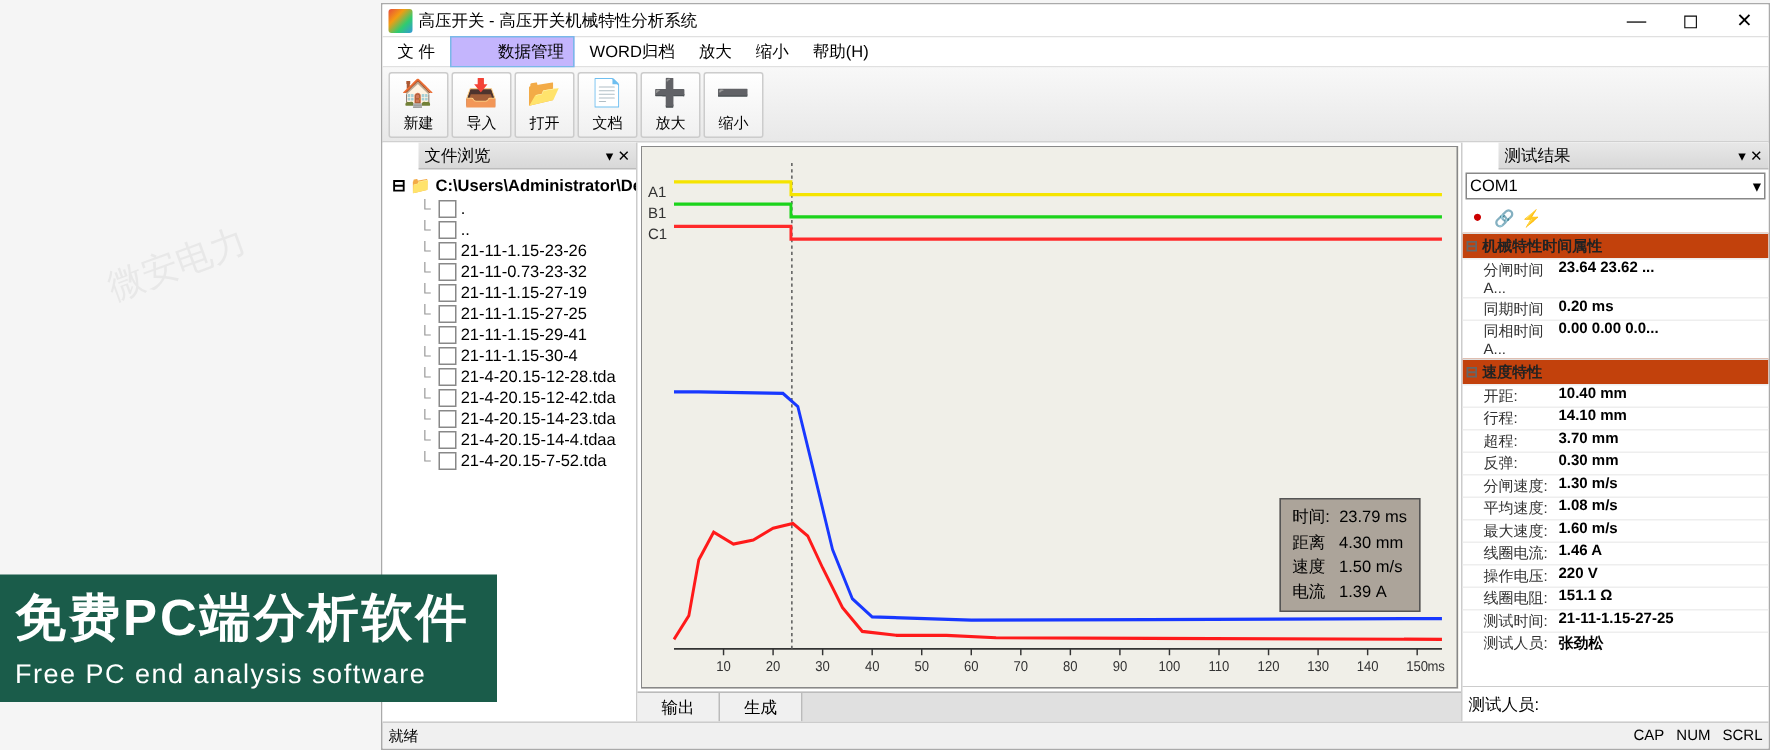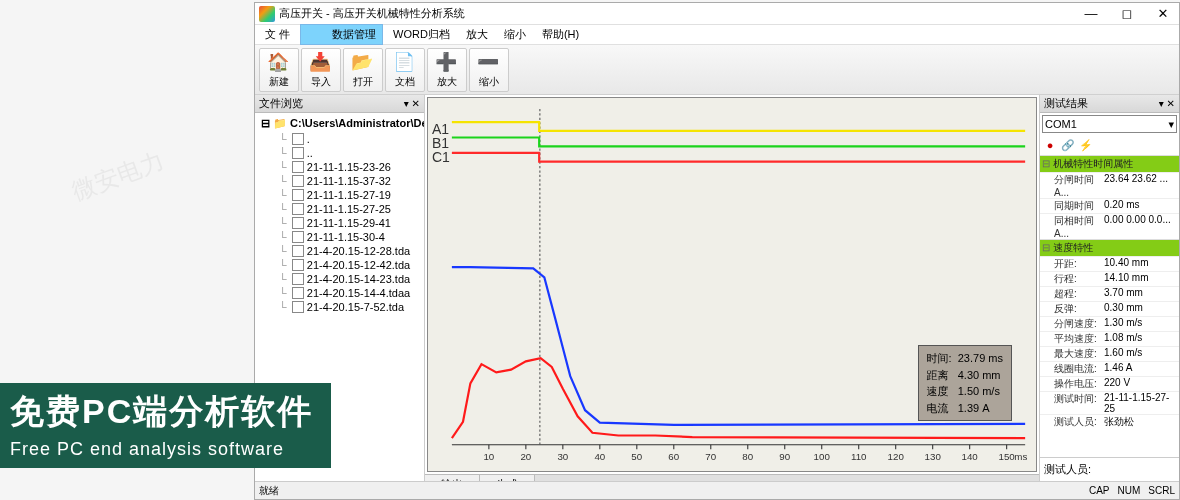--- a/index.html
+++ b/index.html
@@ -4,51 +4,51 @@
 <style>
 * { margin: 0; padding: 0; box-sizing: border-box; font-family: "Microsoft YaHei", sans-serif; }
 body { width: 1180px; height: 500px; background: #f5f5f5; overflow: hidden; position: relative; }
 .window { position: absolute; left: 254px; top: 2px; width: 926px; height: 498px; background: #fff; border: 1px solid #aaa; display: flex; flex-direction: column; }
 .titlebar { height: 22px; background: #fff; display: flex; align-items: center; padding: 0 4px; font-size: 11px; border-bottom: 1px solid #e0e0e0; }
 .titlebar .icon { width: 16px; height: 16px; margin-right: 4px; background: linear-gradient(135deg,#e74c3c,#f39c12,#2ecc71,#3498db); border-radius: 2px; }
 .titlebar .controls { margin-left: auto; display: flex; gap: 12px; }
 .titlebar .controls span { width: 24px; text-align: center; cursor: pointer; font-size: 13px; }
 .menubar { height: 20px; background: #fff; display: flex; align-items: center; padding: 0 4px; font-size: 11px; border-bottom: 1px solid #e0e0e0; gap: 4px; }
 .menubar .item { padding: 2px 6px; cursor: pointer; }
-.menubar .item.active { background: #7dd3fc; border: 1px solid #7ab8e8; padding-left: 31px; }
+.menubar .item.active { background: #c4b5fd; border: 1px solid #7ab8e8; padding-left: 31px; }
 .toolbar { height: 50px; background: linear-gradient(#f8f8f8,#e8e8e8); display: flex; align-items: center; padding: 2px 4px; gap: 2px; border-bottom: 1px solid #d0d0d0; }
 .tbtn { width: 40px; height: 44px; display: flex; flex-direction: column; align-items: center; justify-content: center; border: 1px solid #ccc; background: linear-gradient(#fff,#f0f0f0); cursor: pointer; font-size: 10px; border-radius: 2px; }
 .tbtn .ticon { width: 24px; height: 24px; margin-bottom: 1px; display: flex; align-items: center; justify-content: center; font-size: 18px; }
 .body { flex: 1; display: flex; min-height: 0; }
 .sidebar { width: 170px; border-right: 1px solid #ccc; display: flex; flex-direction: column; background: #fff; }
-.panel-header { height: 18px; background: linear-gradient(#e8e8e8,#d8d8d8); font-size: 11px; padding: 0 4px; display: flex; align-items: center; border-bottom: 1px solid #bbb; }
+.panel-header { height: 18px; background: linear-gradient(#e8e8e8,#d8d8d8); font-size: 11px; padding: 0 4px; display: flex; align-items: center; border-bottom: 1px solid #bbb; margin-left: 24px; }
 .panel-header .x { margin-left: auto; font-size: 10px; }
 .tree { flex: 1; overflow: auto; font-size: 11px; padding: 2px; }
 .tree-root { padding: 2px 4px; font-weight: bold; white-space: nowrap; }
 .tree-item { padding: 1px 4px 1px 22px; white-space: nowrap; display: flex; align-items: center; gap: 3px; }
 .tree-item::before { content: "└"; color: #999; margin-right: 2px; }
 .fileicon { width: 12px; height: 12px; background: #fff; border: 1px solid #888; display: inline-block; }
 .main { flex: 1; display: flex; flex-direction: column; min-width: 0; }
 .chart { flex: 1; background: #f0efe8; border: 1px solid #888; margin: 2px; position: relative; }
 .chart svg { width: 100%; height: 100%; }
 .chart-info { position: absolute; right: 24px; bottom: 50px; background: rgba(160,150,140,0.85); border: 1px solid #555; padding: 4px 8px; font-family: monospace; font-size: 11px; line-height: 1.5; color: #000; }
-.chart-labels { position: absolute; left: 4px; top: 24px; font-size: 14px; line-height: 14px; color: #333; }
+.chart-labels { position: absolute; left: 4px; top: 24px; font-size: 10px; line-height: 14px; color: #333; }
 .output-tabs { height: 20px; background: #e0e0e0; display: flex; font-size: 11px; border-top: 1px solid #bbb; }
 .output-tabs .tab { padding: 2px 16px; border-right: 1px solid #bbb; background: #f0f0f0; }
-.rightpanel { width: 140px; border-left: 1px solid #ccc; display: flex; flex-direction: column; background: #fff; font-size: 10px; }
+.rightpanel { width: 205px; border-left: 1px solid #ccc; display: flex; flex-direction: column; background: #fff; font-size: 10px; }
 .combo { margin: 2px; height: 18px; border: 1px solid #888; font-size: 11px; padding: 0 2px; display: flex; align-items: center; justify-content: flex-end; }
 .combo::after { content: "▾"; margin-left: auto; }
 .small-toolbar { display: flex; gap: 2px; padding: 2px; }
 .small-toolbar span { width: 16px; height: 16px; display: inline-flex; align-items: center; justify-content: center; font-size: 11px; cursor: pointer; }
 .props { flex: 1; overflow: auto; }
-.prop-group { background: #84cc16; padding: 1px 22px 1px 14px; font-weight: normal; border-top: 1px solid #ddd; color: #222; }
+.prop-group { background: #c2410c; padding: 1px 22px 1px 14px; font-weight: bold; border-top: 1px solid #ddd; color: #222; }
 .prop-group::before { content: "⊟ "; color: #666; margin-left: -12px; }
 .prop-row { display: flex; padding: 0 4px; border-top: 1px solid #eee; }
 .prop-row .k { width: 60px; color: #333; padding-left: 10px; }
-.prop-row .v { flex: 1; color: #000; font-weight: normal; }
+.prop-row .v { flex: 1; color: #000; font-weight: bold; }
 .tester { padding: 4px; border-top: 1px solid #ccc; font-size: 11px; }
 .statusbar { height: 18px; background: #f0f0f0; border-top: 1px solid #ccc; display: flex; align-items: center; font-size: 10px; padding: 0 4px; }
 .statusbar .right { margin-left: auto; display: flex; gap: 8px; }
 .overlay-banner { position: absolute; left: 0; bottom: 32px; background: #1a5c4a; color: #fff; padding: 6px 18px 8px 10px; }
 .overlay-banner .big { font-size: 34px; font-weight: bold; letter-spacing: 2px; }
 .overlay-banner .small { font-size: 18px; margin-top: 4px; letter-spacing: 1px; }
 .watermark { position: absolute; color: #ccc; font-size: 24px; transform: rotate(-20deg); opacity: 0.3; pointer-events: none; }
 </style>
 </head>
 <body>
@@ -121,21 +121,21 @@
             <div class="tree-item">
               <span class="fileicon"></span>
               <span>..</span>
             </div>
             <div class="tree-item">
               <span class="fileicon"></span>
               <span>21-11-1.15-23-26</span>
             </div>
             <div class="tree-item">
               <span class="fileicon"></span>
-              <span>21-11-1.15-37-32</span>
+              <span>21-11-0.73-23-32</span>
             </div>
             <div class="tree-item">
               <span class="fileicon"></span>
               <span>21-11-1.15-27-19</span>
             </div>
             <div class="tree-item">
               <span class="fileicon"></span>
               <span>21-11-1.15-27-25</span>
             </div>
             <div class="tree-item">
@@ -288,20 +288,24 @@
           </div>
           <div class="prop-row">
             <span class="k">线圈电流:</span>
             <span class="v">1.46 A</span>
           </div>
           <div class="prop-row">
             <span class="k">操作电压:</span>
             <span class="v">220 V</span>
           </div>
           <div class="prop-row">
+            <span class="k">线圈电阻:</span>
+            <span class="v">151.1 Ω</span>
+          </div>
+          <div class="prop-row">
             <span class="k">测试时间:</span>
             <span class="v">21-11-1.15-27-25</span>
           </div>
           <div class="prop-row">
             <span class="k">测试人员:</span>
             <span class="v">张劲松</span>
           </div>
         </div>
       <div class="tester">
         <span>测试人员:</span>

